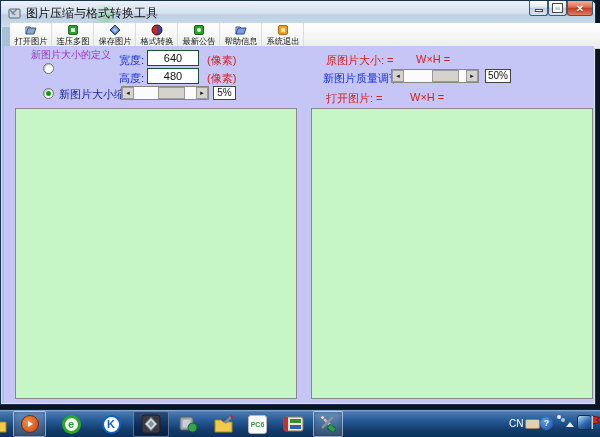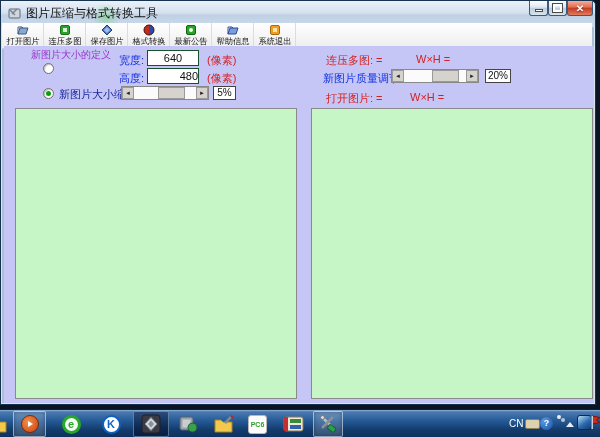--- a/index.html
+++ b/index.html
@@ -23,21 +23,21 @@
              background:linear-gradient(180deg,#fdfeff,#dde8f2 45%,#bccddd 50%,#d8e4f0 100%); }
   .win-btn.min { left:528px; width:19px; }
   .win-btn.max { left:547px; width:19px; }
   .win-btn.close { left:566px; width:26px;
              background:linear-gradient(180deg,#f4ae9c,#e06a50 45%,#c23a20 50%,#e27b5e 100%); }
   .glyph-min { width:8px; height:3px; background:#fff; border:1px solid #4a4a4a; margin-top:5px; }
   .glyph-max { width:9px; height:8px; background:transparent; border:2px solid #fff; outline:1px solid #4a4a4a; }
   .glyph-close { color:#fff; font-size:10px; font-weight:bold; text-shadow:0 1px 1px #802010; line-height:13px; }
 
   
-  .toolbar { position:absolute; left:1px; top:22px; width:590px; height:26px;
+  .toolbar { position:absolute; left:9px; top:22px; width:590px; height:26px;
              background:linear-gradient(180deg,#ffffff,#ededed); border-bottom:1px solid #cfcfcf;
              display:flex; }
   .tb-button { width:42px; height:23px; display:flex; flex-direction:column; align-items:center;
                justify-content:flex-start; border-right:1px solid #dcdcdc; cursor:default; }
   .tb-button svg { margin-top:1px; }
   .tb-label { font-size:9px; color:#111; line-height:10px; white-space:nowrap; transform:scale(.92); }
 
   
   .client { position:absolute; left:3px; top:45px; width:590px; height:357px; background:#c6c6f6; }
 
@@ -166,47 +166,47 @@
 
       <span class="grp-title">新图片大小的定义</span>
 
       <span class="radio" style="left:39px; top:17px;"></span>
 
       <span class="blue-label" style="left:115px; top:7px;">宽度:</span>
       <input class="num-input" style="left: 143px; top: 4px;" value="640">
       <span class="red-label" style="left:203px; top:7px;">(像素)</span>
 
       <span class="blue-label" style="left:115px; top:25px;">高度:</span>
-      <input class="num-input" style="left: 143px; top: 22px; text-align: right;" value="480">
+      <input class="num-input" style="left: 143px; top: 22px;" value="480">
       <span class="red-label" style="left:203px; top:25px;">(像素)</span>
 
       <span class="radio checked" style="left:39px; top:42px;"></span>
       <span class="radio-label" style="left:55px; top:41px;">新图片大小缩放比例</span>
 
       <div class="hscroll" style="left:117px; top:40px; width:88px;">
         <div class="sb-arrow">◄</div>
         <div class="sb-track">
           <div class="sb-thumb" style="left:38%;"></div>
         </div>
         <div class="sb-arrow">►</div>
       </div>
       <div class="pct-box" style="left:209px; top:40px; width:23px;">5%</div>
 
-      <span class="red-label" style="left:322px; top:7px;">连压多图: =</span>
+      <span class="red-label" style="left:322px; top:7px;">原图片大小: =</span>
       <span class="red-label" style="left:412px; top:7px;">W×H =</span>
 
       <span class="blue-label" style="left:319px; top:25px;">新图片质量调节:</span>
       <div class="hscroll" style="left:387px; top:23px; width:88px;">
         <div class="sb-arrow">◄</div>
         <div class="sb-track">
           <div class="sb-thumb" style="left:45%;"></div>
         </div>
         <div class="sb-arrow">►</div>
       </div>
-      <div class="pct-box" style="left:481px; top:23px; width:26px;">20%</div>
+      <div class="pct-box" style="left:481px; top:23px; width:26px;">50%</div>
 
       <span class="red-label" style="left:322px; top:45px;">打开图片: =</span>
       <span class="red-label" style="left:406px; top:45px;">W×H =</span>
 
       <div class="green-panel" style="left:11px;"></div>
       <div class="green-panel" style="left:307px;"></div>
     </div>
   </div>
 
   <div class="taskbar">

